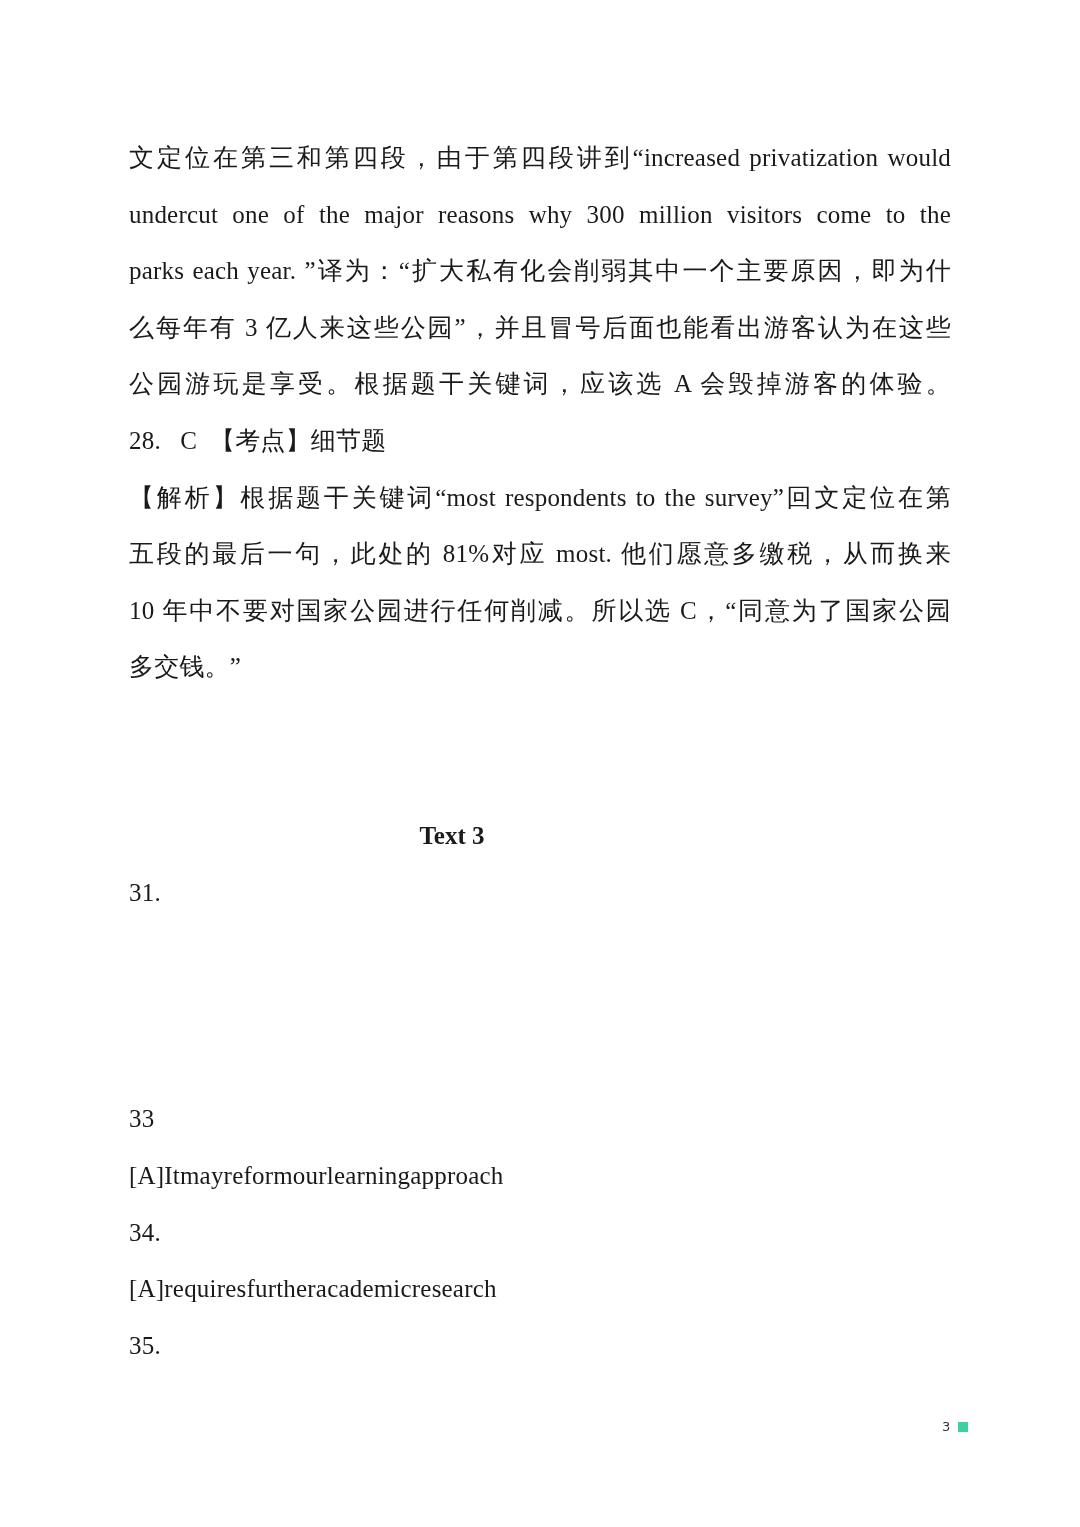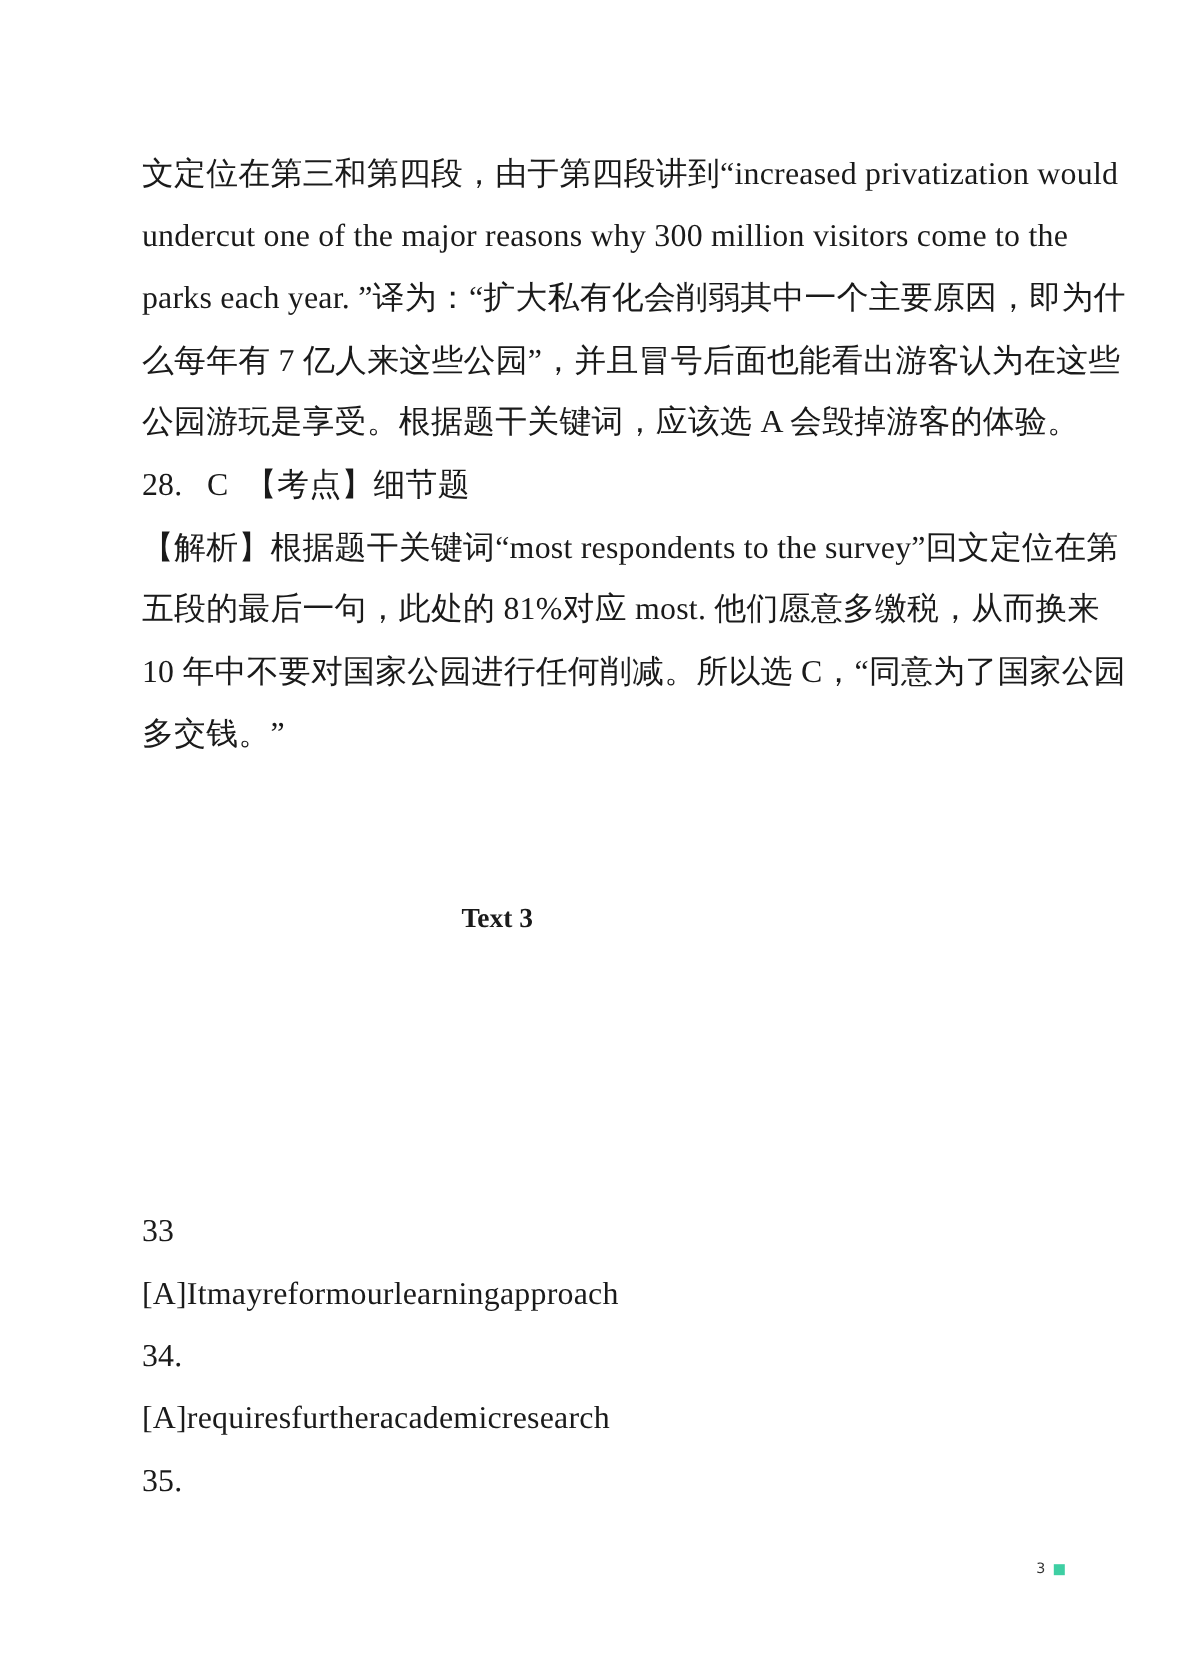--- a/index.html
+++ b/index.html
@@ -1,47 +1,48 @@
 <!DOCTYPE html>
 <html><head>
 <meta charset="utf-8">
 <style>
   html, body { margin: 0; padding: 0; background: #ffffff; }
   body { width: 1080px; height: 1527px; position: relative; overflow: hidden;
          font-family: "Liberation Serif", "DejaVu Serif", serif; color: #1a1a1a; }
   .page { position: absolute; left: 0; top: 0; width: 1080px; height: 1527px; }
-  .line { position: absolute; left: 129px; width: 822px; font-size: 29px; line-height: 32px;
+  .line { position: absolute; left: 129px; width: 822px; font-size: 25px; line-height: 32px;
           white-space: nowrap; letter-spacing: 0.2px; }
   .justify { text-align: justify; text-align-last: justify; }
   .heading { position: absolute; left: 0; width: 904px; text-align: center; top: 820px;
              font-size: 25px; font-weight: bold; line-height: 32px; }
   .pagenum { position: absolute; left: 942px; top: 1418px; font-family: "DejaVu Sans", sans-serif;
              font-size: 13px; color: #333; line-height: 18px; }
   .pagemark { position: absolute; left: 958px; top: 1422px; width: 10px; height: 10px; background: #3ecfa3; }
 </style>
 </head>
 <body>
 
 <div class="page">
 
   <div class="line justify" style="top:142px">文定位在第三和第四段，由于第四段讲到“increased privatization would</div>
   <div class="line justify" style="top:199px">undercut one of the major reasons why 300 million visitors come to the</div>
   <div class="line justify" style="top:255px">parks each year. ”译为：“扩大私有化会削弱其中一个主要原因，即为什</div>
-  <div class="line justify" style="top:312px">么每年有 7 亿人来这些公园”，并且冒号后面也能看出游客认为在这些</div>
+  <div class="line justify" style="top:312px">么每年有 3 亿人来这些公园”，并且冒号后面也能看出游客认为在这些</div>
   <div class="line justify" style="top:368px">公园游玩是享受。根据题干关键词，应该选 A  会毁掉游客的体验。</div>
 
   <div class="line" style="top:425px; white-space:pre">28.   C  【考点】细节题</div>
 
   <div class="line justify" style="top:482px">【解析】根据题干关键词“most respondents to the survey”回文定位在第</div>
   <div class="line justify" style="top:538px">五段的最后一句，此处的 81%对应 most. 他们愿意多缴税，从而换来</div>
   <div class="line justify" style="top:595px">10 年中不要对国家公园进行任何削减。所以选 C，“同意为了国家公园</div>
   <div class="line" style="top:651px">多交钱。”</div>
 
   <div class="heading">Text 3</div>
 
+  <div class="line" style="top:877px">31.</div>
   <div class="line" style="top:1103px">33</div>
   <div class="line" style="top:1160px">[A]Itmayreformourlearningapproach</div>
   <div class="line" style="top:1217px">34.</div>
   <div class="line" style="top:1273px">[A]requiresfurtheracademicresearch</div>
   <div class="line" style="top:1330px">35.</div>
 
   <div class="pagenum">3</div>
   <div class="pagemark"></div>
 </div>
 

